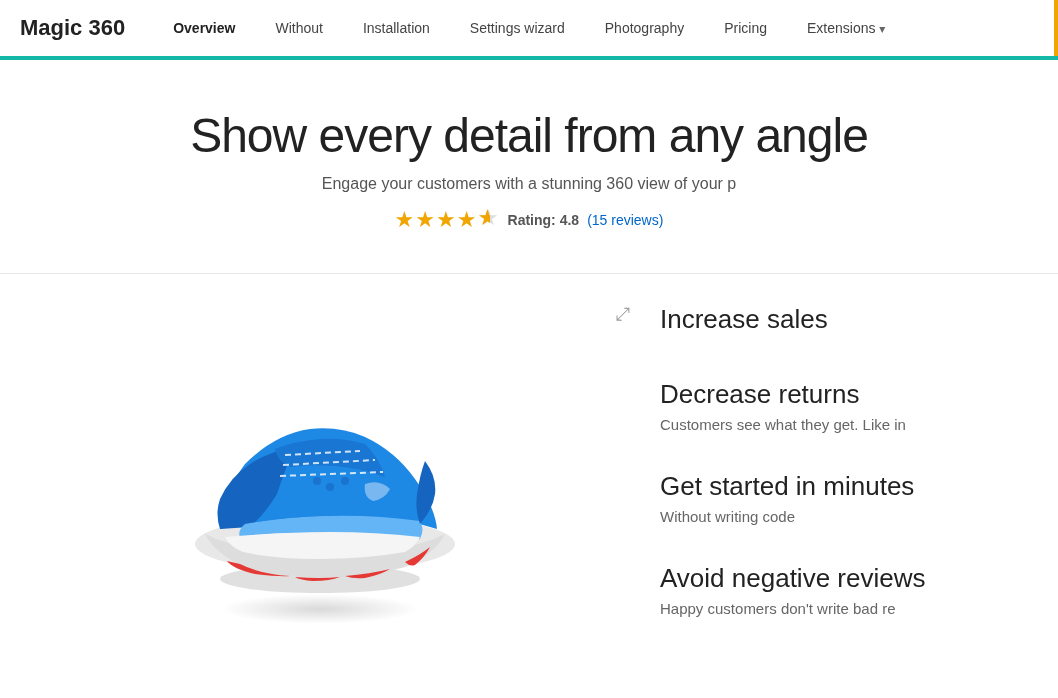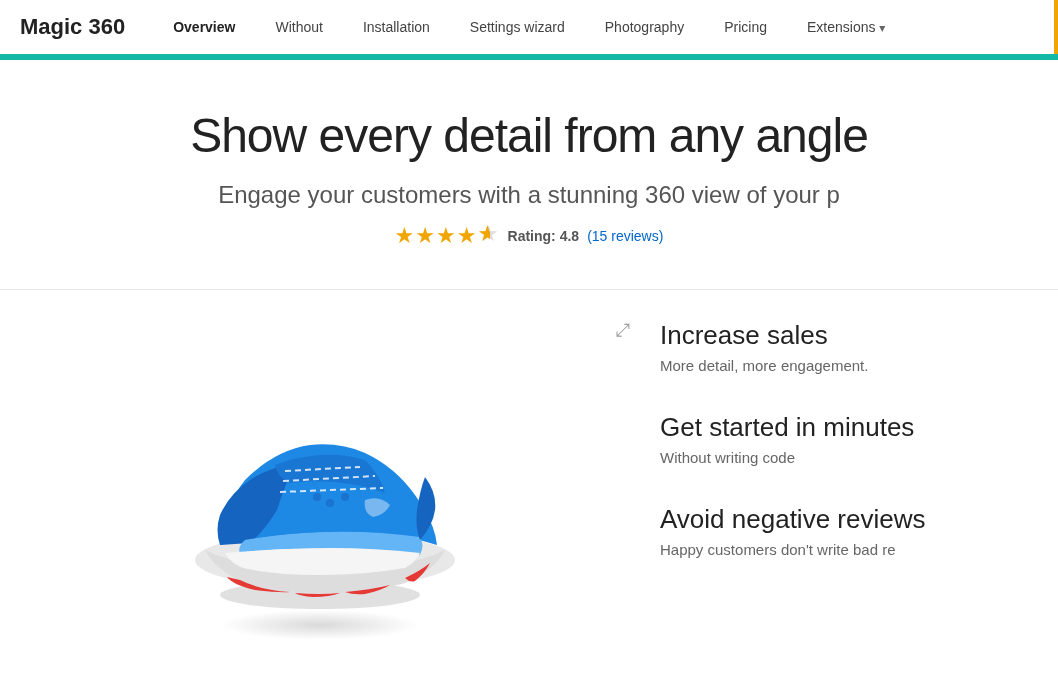--- a/index.html
+++ b/index.html
@@ -4,21 +4,21 @@
   <style>
     * { margin: 0; padding: 0; box-sizing: border-box; }
     body { font-family: -apple-system, BlinkMacSystemFont, 'Segoe UI', Arial, sans-serif; background: #fff; width: 1058px; overflow-x: hidden; }
 
     
     .navbar {
       display: flex;
       align-items: center;
       padding: 8px 20px;
       height: 60px;
-      border-bottom: 6px solid #14b8a6;
+      border-bottom: 4px solid #14b8a6;
       position: relative;
     }
     .navbar::after {
       content: '';
       position: absolute;
       right: 0;
       top: 0;
       width: 4px;
       height: 100%;
       background: #f0a500;
@@ -64,23 +64,23 @@
       padding: 50px 20px 20px;
     }
     .hero-title {
       font-size: 48px;
       font-weight: 400;
       color: #222;
       letter-spacing: -1px;
       line-height: 1.1;
     }
     .hero-subtitle {
-      font-size: 24px;
+      font-size: 16px;
       color: #555;
-      margin-top: 18px;
+      margin-top: 12px;
       font-weight: 300;
     }
     .rating-row {
       display: flex;
       align-items: center;
       justify-content: center;
       gap: 8px;
       margin-top: 14px;
     }
     .rating-text {
@@ -287,21 +287,24 @@
 
         <path d="M60 168 Q120 163 165 163 Q210 163 255 168 Q250 178 240 183 Q200 190 155 190 Q110 190 78 183 Q65 178 60 168Z" fill="#f5f5f5"></path>
       </svg>
       <div class="shoe-shadow"></div>
     </div>
   </div>
 
   <div class="features-list">
     <div class="feature-item">
       <h2 class="feature-title">Increase sales</h2>
-      <p class="feature-desc">More detail, more engagement.</p>
+    </div>
+    <div class="feature-item">
+      <h2 class="feature-title">Decrease returns</h2>
+      <p class="feature-desc">Customers see what they get. Like in</p>
     </div>
     <div class="feature-item">
       <h2 class="feature-title">Get started in minutes</h2>
       <p class="feature-desc">Without writing code</p>
     </div>
     <div class="feature-item">
       <h2 class="feature-title">Avoid negative reviews</h2>
       <p class="feature-desc">Happy customers don't write bad re</p>
     </div>
   </div>

